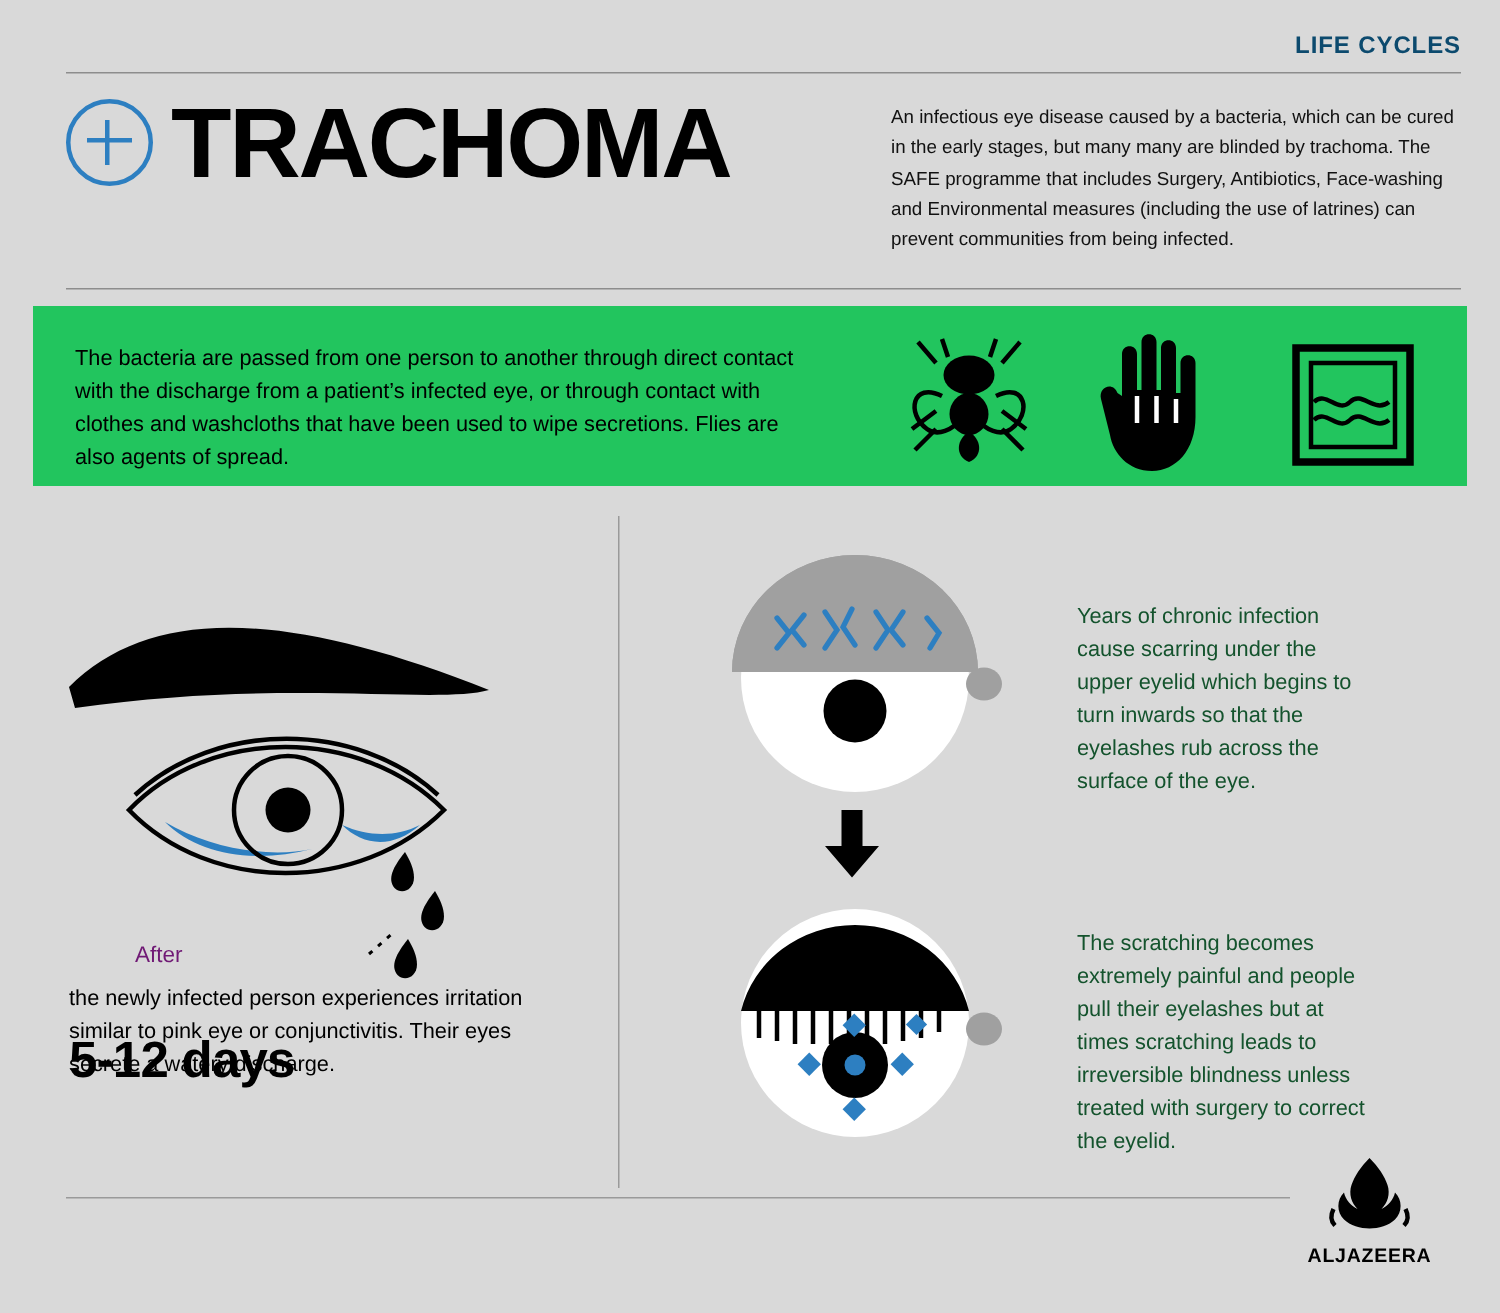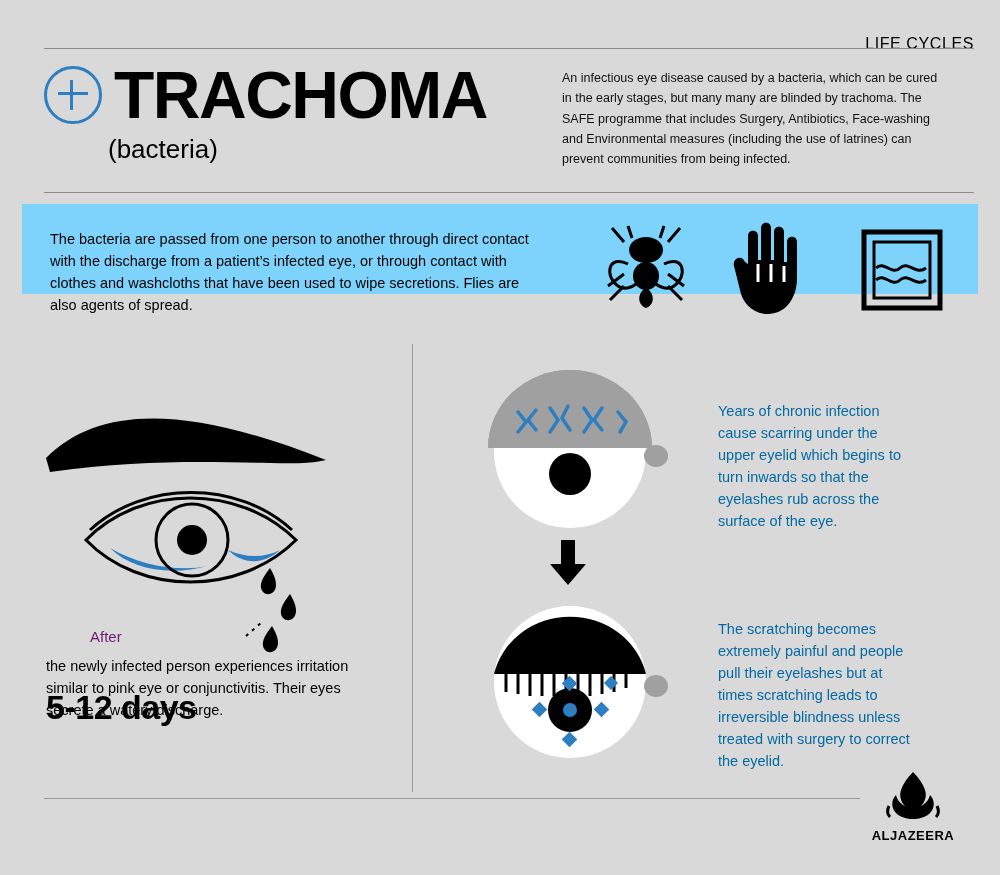--- a/index.html
+++ b/index.html
@@ -12,26 +12,26 @@
     background: #d9d9d9;
     font-family: "Liberation Sans", sans-serif;
     color: #000;
     overflow: hidden;
     position: relative;
   }
 
   
   .kicker {
     position: absolute;
-    top: 35px;
+    top: 22px;
     right: 26px;
     font-size: 16px;
-    font-weight: normal;
+    font-weight: bold;
     letter-spacing: 0.6px;
-    color: #000000;
+    color: #0c4a6e;
   }
   .kicker-rule {
     position: absolute;
     top: 48px;
     left: 44px;
     right: 26px;
     height: 1px;
     background: #8d8d8d;
   }
 
@@ -76,21 +76,21 @@
   .title-sub {
     font-size: 26px;
     margin-left: 64px;
     margin-top: 6px;
     color: #000;
   }
 
   .lead {
     position: absolute;
     top: 68px;
-    left: 562px;
+    left: 594px;
     width: 378px;
     font-size: 12.5px;
     line-height: 1.62;
     color: #111;
   }
 
   .header-rule {
     position: absolute;
     top: 192px;
     left: 44px;
@@ -98,22 +98,22 @@
     height: 1px;
     background: #8d8d8d;
   }
 
   
   .band {
     position: absolute;
     top: 204px;
     left: 22px;
     width: 956px;
-    height: 90px;
-    background: #7dd3fc;
+    height: 120px;
+    background: #22c55e;
     text-decoration: underline;
   }
   .band-text {
     position: absolute;
     top: 24px;
     left: 28px;
     width: 480px;
     font-size: 14.5px;
     line-height: 1.52;
     color: #000;
@@ -191,21 +191,21 @@
     top: 540px;
     left: 548px;
     width: 40px;
     height: 46px;
   }
   .stage-text {
     position: absolute;
     width: 198px;
     font-size: 14.5px;
     line-height: 1.52;
-    color: #0369a1;
+    color: #14532d;
   }
   .stage-text-1 { top: 400px; left: 718px; }
   .stage-text-2 { top: 618px; left: 718px; }
 
   
   .logo {
     position: absolute;
     top: 770px;
     right: 32px;
     width: 110px;
@@ -223,21 +223,20 @@
 <body>
 
 <div class="kicker">LIFE CYCLES</div>
 <div class="kicker-rule"></div>
 
 <div class="title-block">
   <div class="title-row">
     <div class="plus-badge"></div>
     <div class="title-main">TRACHOMA</div>
   </div>
-  <div class="title-sub">(bacteria)</div>
 </div>
 
 <div class="lead">An infectious eye disease caused by a bacteria, which can be cured in the early stages, but many many are blinded by trachoma. The SAFE programme that includes Surgery, Antibiotics, Face-washing and Environmental measures (including the use of latrines) can prevent communities from being infected.</div>
 <div class="header-rule"></div>
 
 <div class="band">
   <div class="band-text">The bacteria are passed from one person to another through direct contact with the discharge from a patient’s infected eye, or through contact with clothes and washcloths that have been used to wipe secretions. Flies are also agents of spread.</div>
   <div class="band-icons">
 
     <span class="icon-fly">

